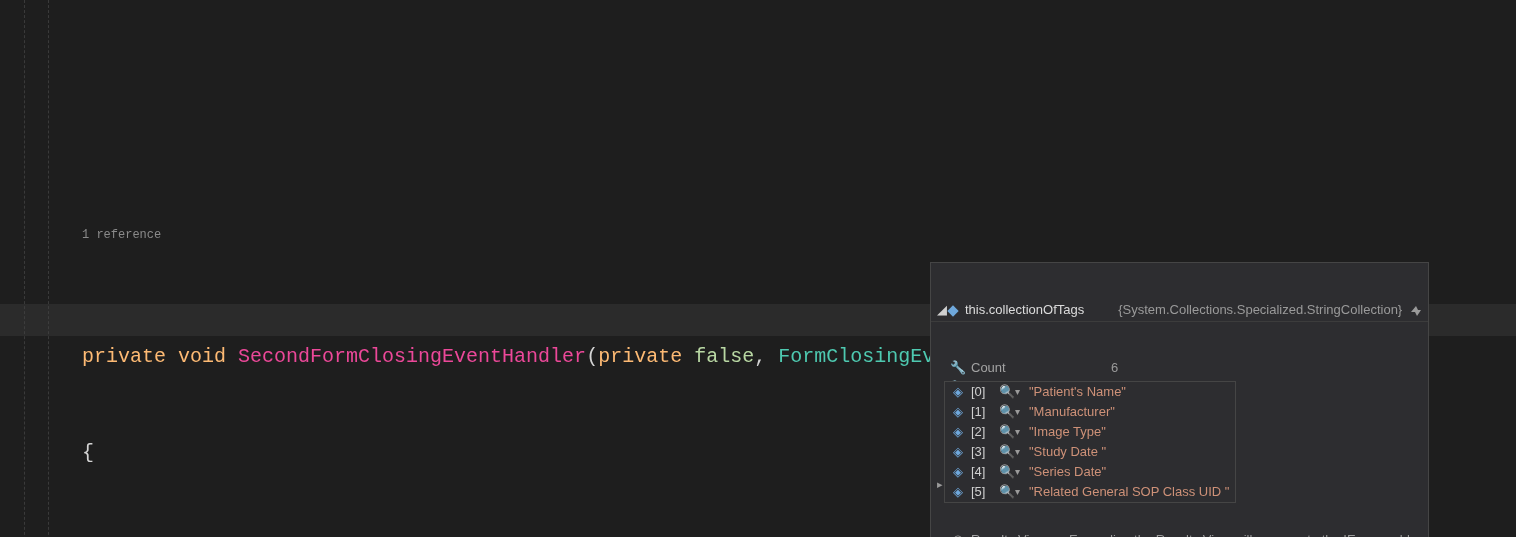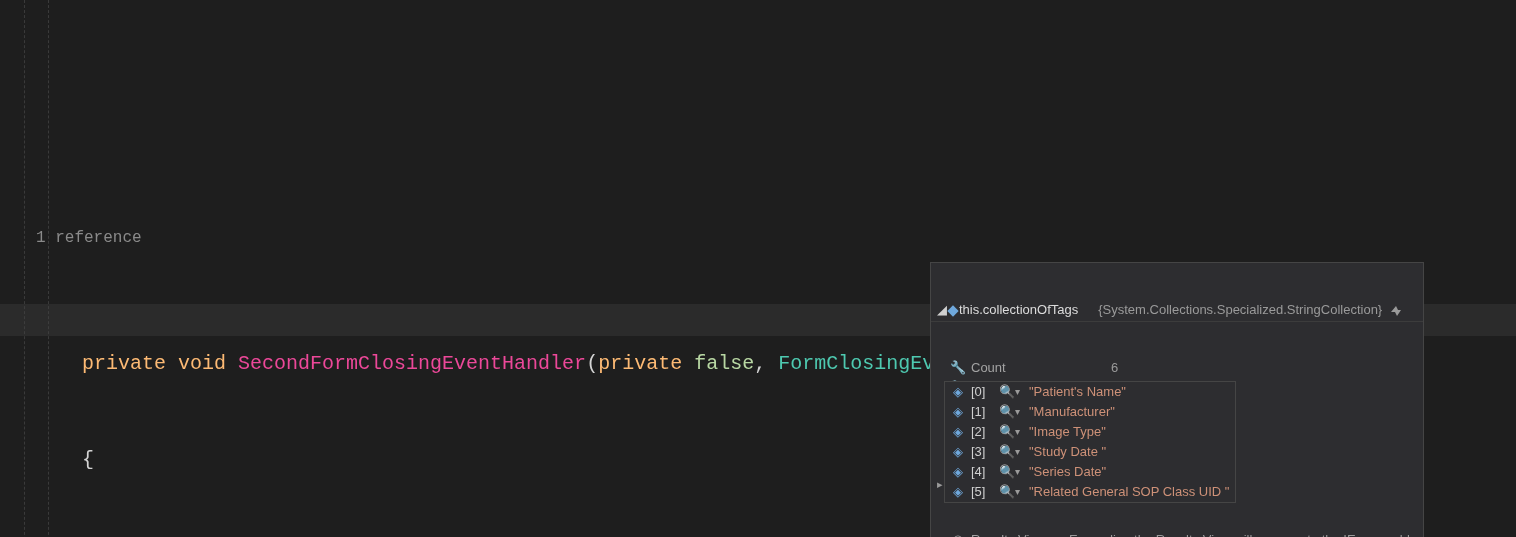--- a/index.html
+++ b/index.html
@@ -1,33 +1,33 @@
 <!DOCTYPE html>
 <html><head>
 <meta charset="utf-8">
 <style>
   html,body{margin:0;padding:0;background:#1e1e1e;color:#d4d4d4;font-family:Consolas,"Courier New",monospace;font-size:20px;line-height:1.6;overflow:hidden}
   .editor{position:relative;width:1516px;height:537px;white-space:pre;padding-top:28px}
   .guide{position:absolute;top:0;bottom:0;width:0;border-left:1px dashed #3a3a3a}
   .g1{left:24px}.g2{left:48px}
   .line{position:relative;padding-left:82px}
 
-  .codelens{color:#8a8a8a;font-size:16px;padding-left:36px;margin-top:6px}
+  .codelens{color:#8a8a8a;font-size:12px;padding-left:82px;margin-top:6px}
 
   .k{color:#fdba74}
   .t{color:#4ec9b0}
   .m{color:#ec4899}
   .c{color:#b8d7a3}
   .paused-stripe{position:absolute;left:0;right:0;height:32px;background:rgba(70,70,70,.35)}
 
   
   .tip{position:absolute;top:262px;left:930px;background:#2d2d30;border:1px solid #454545;font-size:13px;line-height:18px;color:#d0d0d0;z-index:10;font-family:"Segoe UI",Arial,sans-serif}
   .tip .hdr{display:flex;align-items:center;padding:2px 6px;border-bottom:1px solid #3c3c3c}
-  .tip .hdr .nm{color:#dcdcdc;}
-  .tip .hdr .ty{color:#9a9a9a;margin-left:20px}
+  .tip .hdr .nm{color:#dcdcdc;margin-left:6px}
+  .tip .hdr .ty{color:#9a9a9a;margin-left:34px}
   .tip .row{display:flex;align-items:center;padding:1px 6px}
   .tip .row .ico{width:14px;display:inline-flex;justify-content:center;margin-right:6px;color:#9a9a9a}
   .tip .row .tri{width:12px;color:#9a9a9a;margin-right:2px;font-size:11px}
   .tip .row .k0{width:140px;color:#a3a3a3}
   .tip .row .v0{color:#9a9a9a}
   .tip .row .v1{color:#9a9a9a;margin-left:18px}
 
   .tip2{position:absolute;top:381px;left:944px;background:#2d2d30;border:1px solid #454545;font-size:13px;line-height:18px;color:#d0d0d0;z-index:11;font-family:"Segoe UI",Arial,sans-serif}
   .tip2 .row{display:flex;align-items:center;padding:1px 6px}
   .tip2 .row .ico{width:14px;display:inline-flex;justify-content:center;margin-right:6px;color:#6fa8dc}

